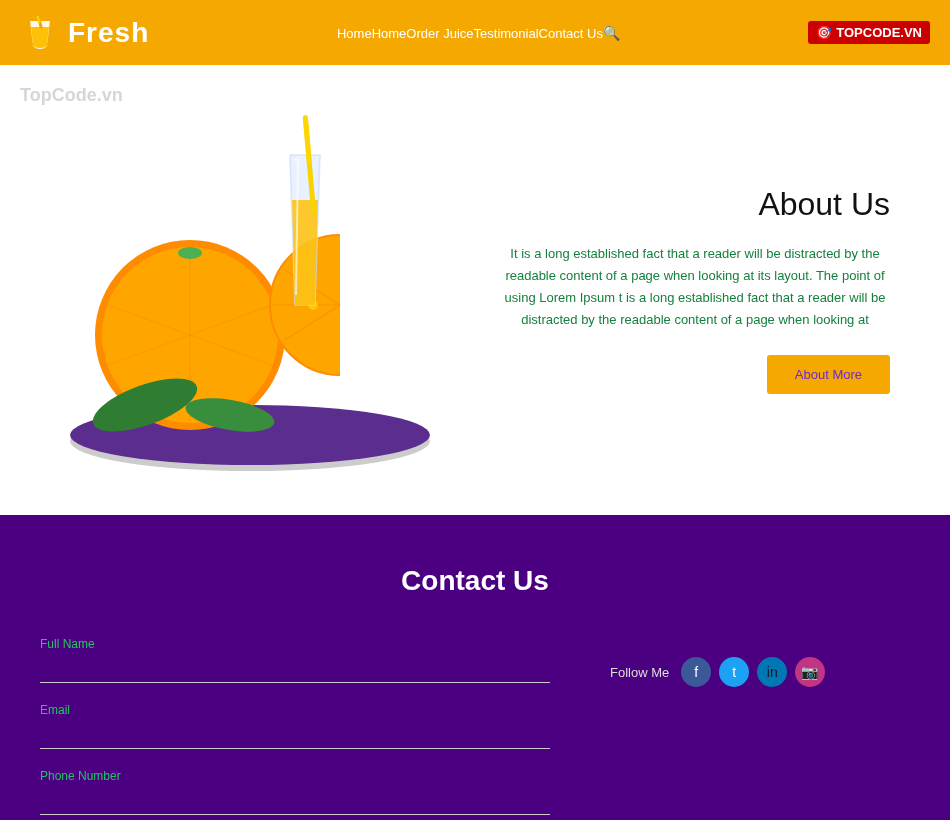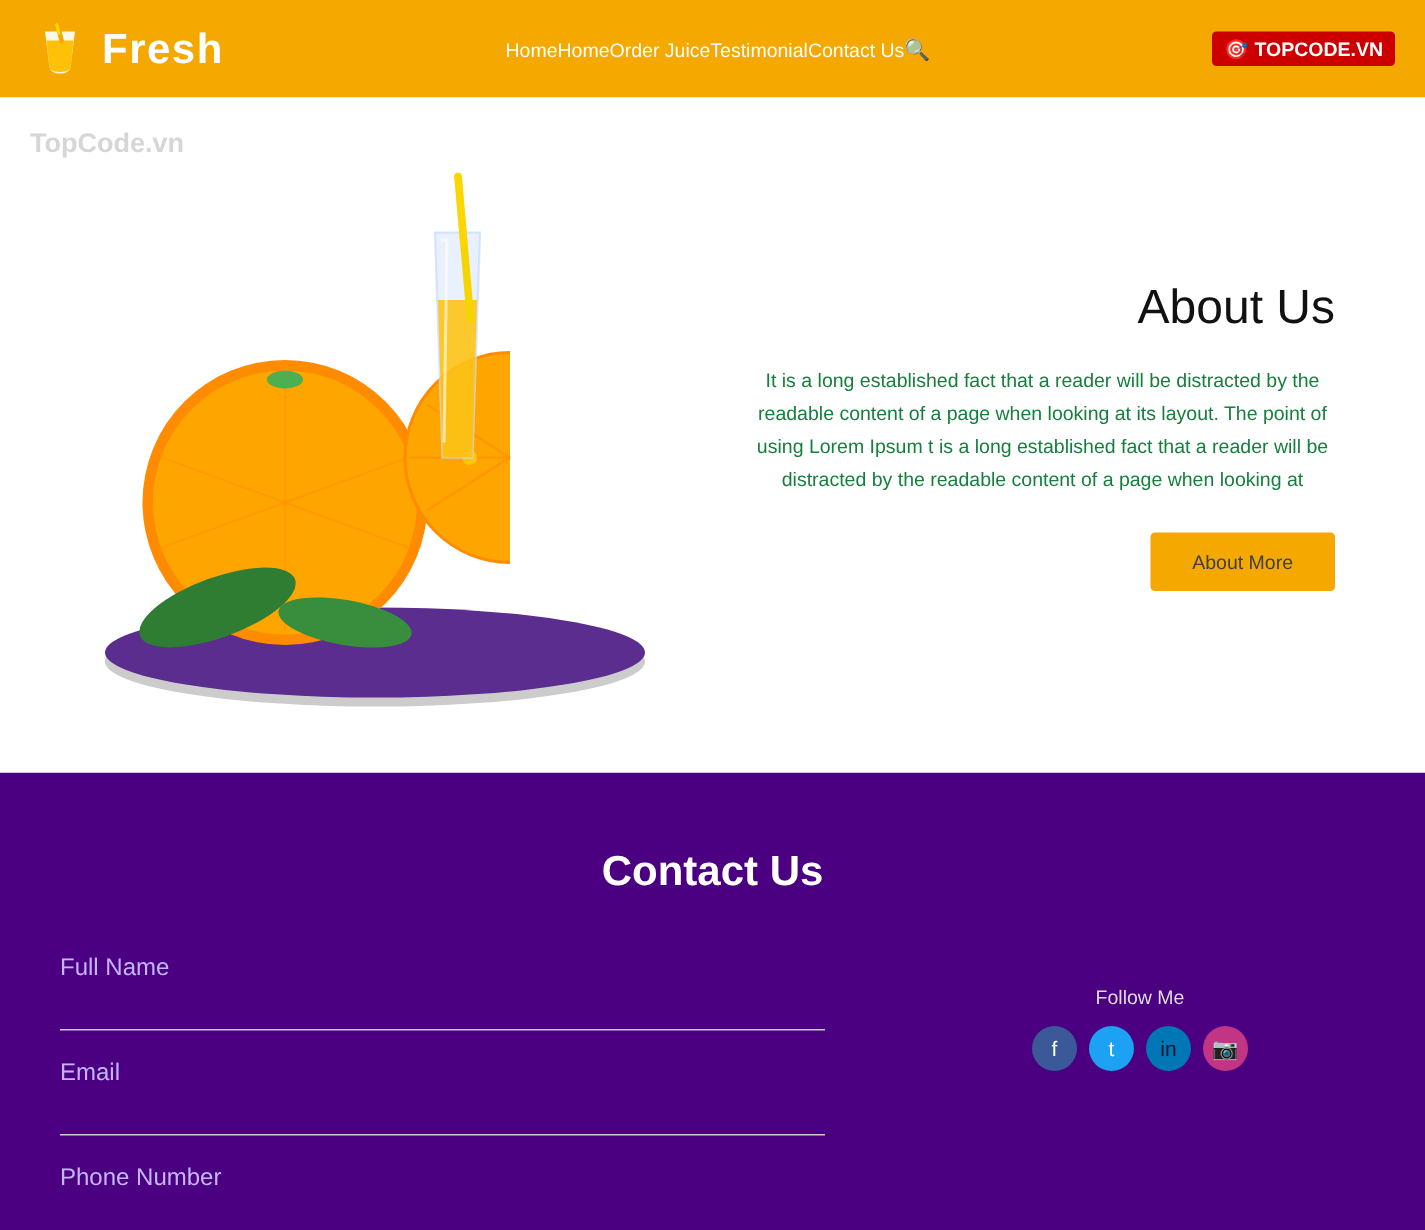--- a/index.html
+++ b/index.html
@@ -107,21 +107,21 @@
     }
     .about-text {
       font-size: 13px;
       color: #15803d;
       line-height: 1.7;
       text-align: center;
       margin-bottom: 24px;
     }
     .about-more-btn {
       background: #F5A800;
-      color: #404040;
+      color: #6d28d9;
       border: none;
       padding: 12px 28px;
       font-size: 13px;
       border-radius: 3px;
       cursor: pointer;
       display: block;
       margin-left: auto;
     }
 
     
@@ -141,22 +141,22 @@
       gap: 60px;
       align-items: flex-start;
     }
     .contact-form {
       flex: 1;
     }
     .form-field {
       margin-bottom: 20px;
     }
     .form-label {
-      font-size: 16px;
-      color: #c4b5fd;
+      font-size: 12px;
+      color: #22c55e;
       display: block;
       margin-bottom: 4px;
     }
     .form-input, .form-textarea {
       width: 100%;
       background: transparent;
       border: none;
       border-bottom: 1px solid #ccc;
       color: #fff;
       font-size: 13px;
@@ -167,21 +167,20 @@
 
     .contact-right {
       flex: 0 0 300px;
       padding-top: 20px;
     }
     .follow-row {
       display: flex;
       align-items: center;
       gap: 12px;
       margin-bottom: 30px;
-      flex-direction: column;
     }
     .follow-label {
       font-size: 13px;
       color: #ddd;
     }
     .social-icons {
       display: flex;
       gap: 8px;
     }
     .social-icon {

